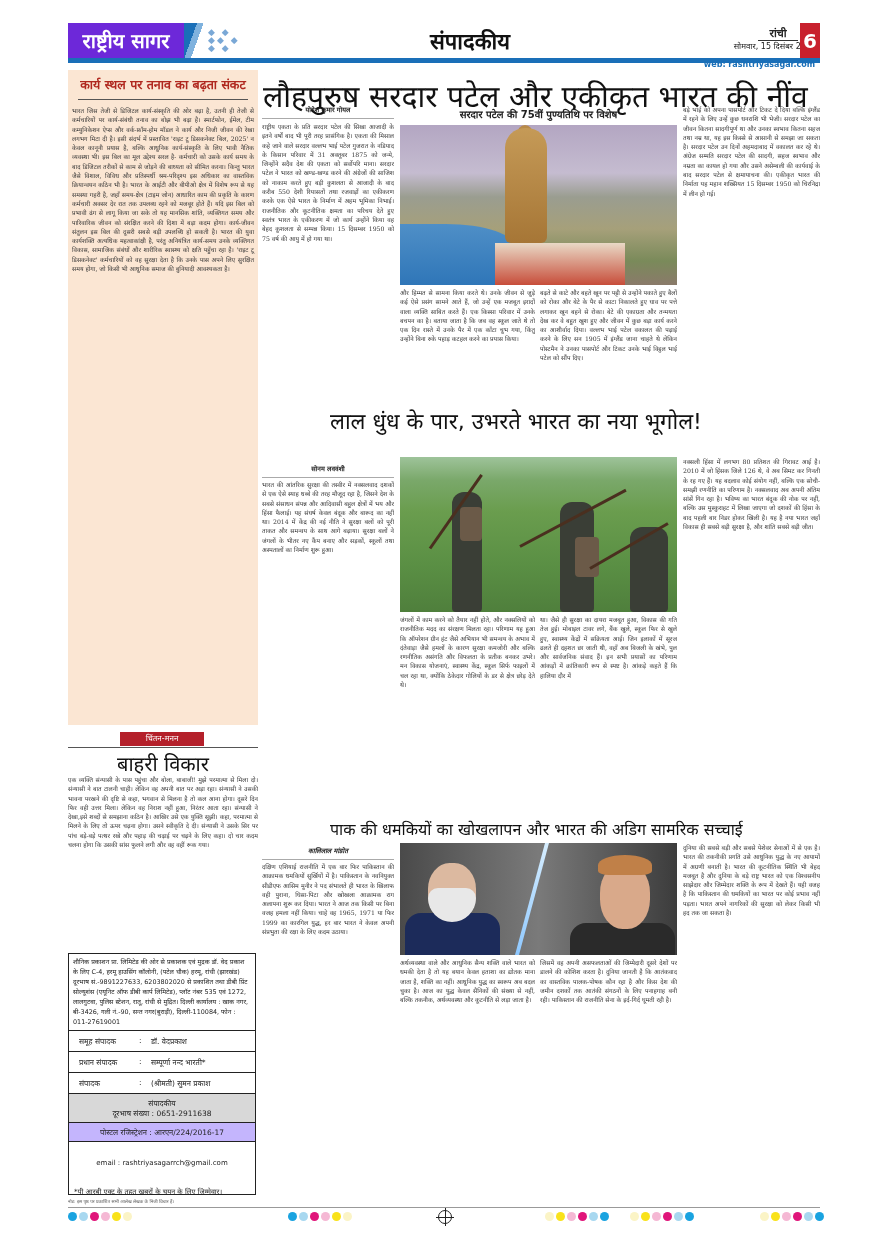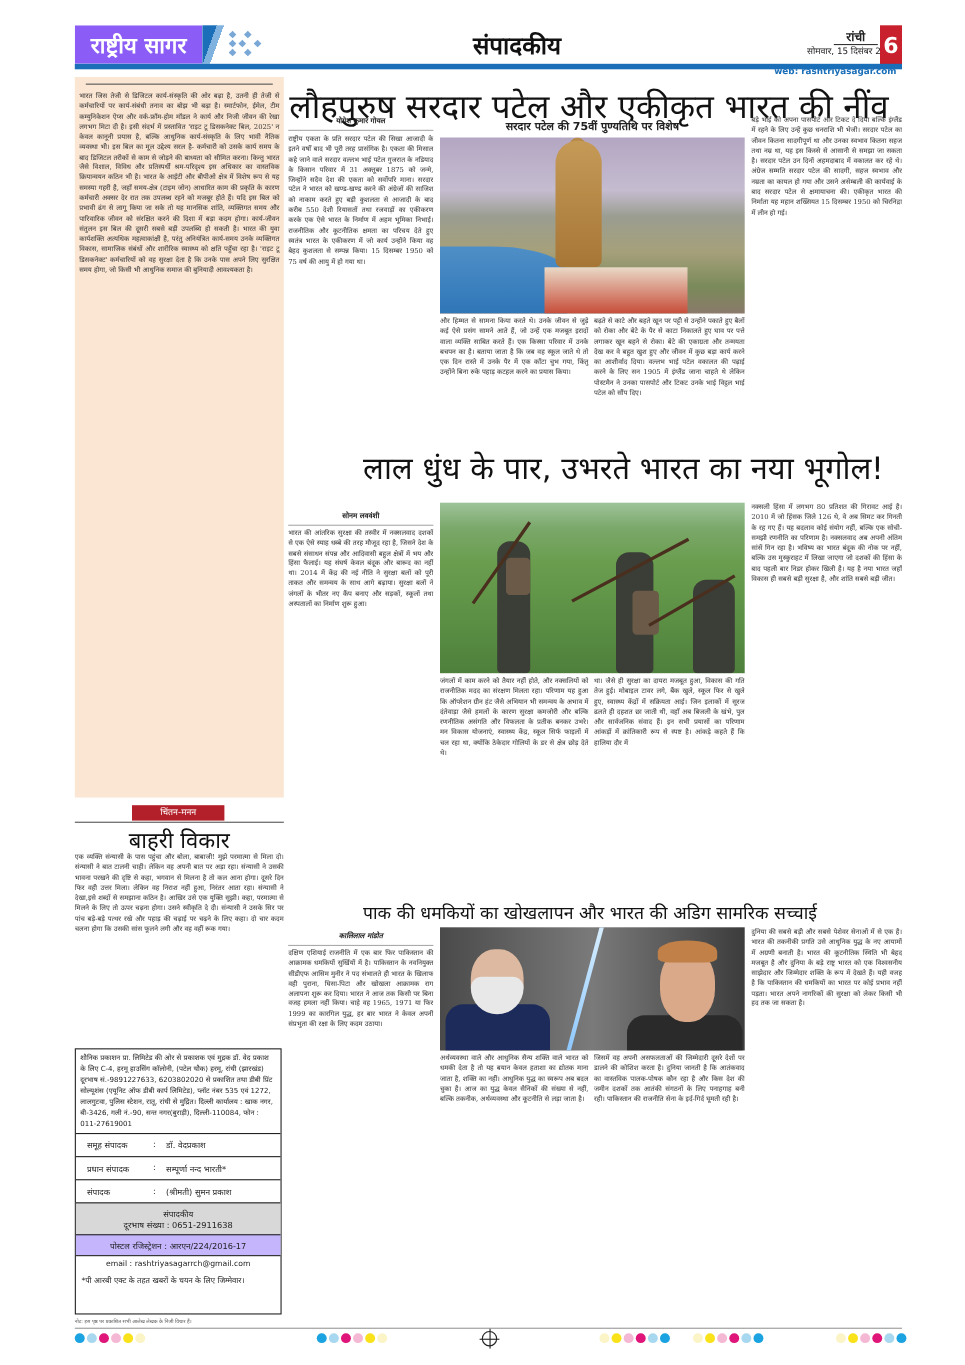--- a/index.html
+++ b/index.html
@@ -1,21 +1,21 @@
 <!DOCTYPE html>
 <html><head>
 <meta charset="utf-8">
 <style>
   * { box-sizing: border-box; margin: 0; padding: 0; }
   body { width: 877px; height: 1241px; background: #fff; font-family: "DejaVu Sans", sans-serif; position: relative; overflow: hidden; color: #222; }
   .abs { position: absolute; }
 
   
   #masthead { left: 68px; top: 23px; width: 752px; height: 36px; background: #fff; }
-  #brand { left: 68px; top: 23px; width: 116px; height: 35px; background: #8b5cf6; color: #fff; font-size: 20px; font-weight: bold; display: flex; align-items: center; justify-content: center; clip-path: polygon(0 0, 100% 0, 100% 100%, 0 100%); }
+  #brand { left: 68px; top: 23px; width: 116px; height: 35px; background: #6d28d9; color: #fff; font-size: 20px; font-weight: bold; display: flex; align-items: center; justify-content: center; clip-path: polygon(0 0, 100% 0, 100% 100%, 0 100%); }
   #brand-wedge { left: 184px; top: 23px; width: 20px; height: 35px; background: linear-gradient(110deg, #1a6fb8 0 40%, #7fb2de 40% 60%, #fff 60%); }
   #header-strip { left: 68px; top: 58px; width: 752px; height: 5px; background: #1a6fb8; }
   #section-title { left: 380px; top: 25px; width: 180px; font-size: 22px; font-weight: bold; text-align: center; color: #111; }
   #diamonds { left: 208px; top: 28px; color: #7aa8d6; font-size: 9px; letter-spacing: 2px; line-height: 8px; }
   #city { left: 758px; top: 25px; width: 40px; font-size: 11px; font-weight: bold; text-align: center; border-bottom: 1px solid #333; }
   #date { left: 726px; top: 40px; width: 90px; font-size: 8px; text-align: right; }
   #web { left: 690px; top: 60px; width: 125px; font-size: 8px; color: #1a6fb8; font-weight: bold; text-align: right; }
   #page-num { left: 800px; top: 23px; width: 20px; height: 36px; background: #c8202d; color: #fff; font-size: 20px; font-weight: bold; display: flex; align-items: center; justify-content: center; }
 
   
@@ -29,28 +29,28 @@
   #chintan-rule { left: 68px; top: 747px; width: 190px; height: 1px; background: #555; }
   #chintan-title { left: 68px; top: 750px; width: 190px; text-align: center; font-size: 20px; color: #111; }
   #chintan-body { left: 68px; top: 775px; width: 190px; height: 170px; overflow: hidden; }
 
   #imprint { left: 68px; top: 953px; width: 188px; height: 242px; border: 1.5px solid #222; }
   #imprint-text { padding: 3px 4px; font-size: 6.4px; line-height: 10px; color: #222; }
   .staff-row { display: flex; font-size: 7.5px; padding: 5px 10px; border-top: 1px solid #222; }
   .staff-row .r { width: 60px; }
   .staff-row .c { width: 12px; }
   .gray-box { background: #d8d8d8; text-align: center; font-size: 7.5px; padding: 4px 0; border-top: 1px solid #222; }
-  .email { font-size: 7px; text-align: center; padding: 3px 0; }
+  .email { font-size: 7px; text-align: center; padding: 17px 0; }
   .juris { font-size: 7px; padding: 2px 5px; line-height: 12px; }
   #disclaimer { left: 68px; top: 1198px; width: 200px; font-size: 4.5px; color: #555; }
 
   
   .headline { position: absolute; color: #111; font-weight: normal; white-space: nowrap; }
   #hl1 { left: 263px; top: 75px; font-size: 30px; }
-  #hl2 { left: 330px; top: 405px; font-size: 28px; font-weight: normal; }
+  #hl2 { left: 330px; top: 405px; font-size: 22px; font-weight: normal; }
   #hl3 { left: 330px; top: 818px; font-size: 16px; }
 
   .author { position: absolute; font-size: 6.5px; font-weight: bold; text-align: center; border-bottom: 1px solid #aaa; padding-bottom: 4px; }
   .col { position: absolute; overflow: hidden; }
   .photo { position: absolute; overflow: hidden; }
   .photo-caption { position: absolute; font-size: 10px; font-weight: bold; text-align: center; color: #222; }
 
   
   #patel-photo { left: 400px; top: 125px; width: 277px; height: 160px; background: linear-gradient(180deg, #b3a6c2 0%, #c5bcd0 30%, #9a9d90 45%, #a6a07a 65%, #7a8a5a 85%, #8a7a6a 100%); }
   #patel-water { position: absolute; left: 0; top: 62%; width: 42%; height: 38%; background: linear-gradient(180deg, #4f8fc7, #2f76b8); border-top-right-radius: 60% 40%; }
@@ -87,20 +87,21 @@
 <div class="abs" id="brand-wedge"></div>
 <div class="abs" id="diamonds">◆ ◆<br>◆◆ ◆<br>◆ ◆</div>
 <div class="abs" id="section-title">संपादकीय</div>
 <div class="abs" id="city">रांची</div>
 <div class="abs" id="date">सोमवार, 15 दिसंबर 2025</div>
 <div class="abs" id="page-num">6</div>
 <div class="abs" id="header-strip"></div>
 <div class="abs" id="web">web: rashtriyasagar.com</div>
 
 <div class="abs" id="left-col">
+  <div class="lc-title">कार्य स्थल पर तनाव का बढ़ता संकट</div>
   <div class="rule"></div>
   <div id="left-body" class="body-text">भारत जिस तेजी से डिजिटल कार्य-संस्कृति की ओर बढ़ा है, उतनी ही तेजी से कर्मचारियों पर कार्य-संबंधी तनाव का बोझ भी बढ़ा है। स्मार्टफोन, ईमेल, टीम कम्युनिकेशन ऐप्स और वर्क-फ्रॉम-होम मॉडल ने कार्य और निजी जीवन की रेखा लगभग मिटा दी है। इसी संदर्भ में प्रस्तावित 'राइट टू डिसकनेक्ट बिल, 2025' न केवल कानूनी प्रयास है, बल्कि आधुनिक कार्य-संस्कृति के लिए भावी नैतिक व्यवस्था भी। इस बिल का मूल उद्देश्य सरल है- कर्मचारी को उसके कार्य समय के बाद डिजिटल तरीकों से काम से जोड़ने की बाध्यता को सीमित करना। किन्तु भारत जैसे विशाल, विविध और प्रतिस्पर्धी श्रम-परिदृश्य इस अधिकार का वास्तविक क्रियान्वयन कठिन भी है। भारत के आईटी और बीपीओ क्षेत्र में विशेष रूप से यह समस्या गहरी है, जहाँ समय-क्षेत्र (टाइम जोन) आधारित काम की प्रकृति के कारण कर्मचारी अक्सर देर रात तक उपलब्ध रहने को मजबूर होते हैं। यदि इस बिल को प्रभावी ढंग से लागू किया जा सके तो यह मानसिक शांति, व्यक्तिगत समय और पारिवारिक जीवन को संरक्षित करने की दिशा में बड़ा कदम होगा। कार्य-जीवन संतुलन इस बिल की दूसरी सबसे बड़ी उपलब्धि हो सकती है। भारत की युवा कार्यशक्ति अत्यधिक महत्वाकांक्षी है, परंतु अनियंत्रित कार्य-समय उनके व्यक्तिगत विकास, सामाजिक संबंधों और शारीरिक स्वास्थ्य को क्षति पहुँचा रहा है। 'राइट टू डिसकनेक्ट' कर्मचारियों को वह सुरक्षा देता है कि उनके पास अपने लिए सुरक्षित समय होगा, जो किसी भी आधुनिक समाज की बुनियादी आवश्यकता है।</div>
 </div>
 
 <div class="abs" id="chintan-label">चिंतन-मनन</div>
 <div class="abs" id="chintan-rule"></div>
 <div class="abs" id="chintan-title">बाहरी विकार</div>
 <div class="abs body-text" id="chintan-body">एक व्यक्ति संन्यासी के पास पहुंचा और बोला, बाबाजी! मुझे परमात्मा से मिला दो। संन्यासी ने बात टालनी चाही। लेकिन वह अपनी बात पर अड़ा रहा। संन्यासी ने उसकी भावना परखने की दृष्टि से कहा, भगवान से मिलना है तो कल आना होगा। दूसरे दिन फिर वही उत्तर मिला। लेकिन वह निराश नहीं हुआ, निरंतर आता रहा। संन्यासी ने देखा,इसे शब्दों से समझाना कठिन है। आखिर उसे एक युक्ति सूझी। कहा, परमात्मा से मिलने के लिए तो ऊपर चढ़ना होगा। उसने स्वीकृति दे दी। संन्यासी ने उसके सिर पर पांच बड़े-बड़े पत्थर रखे और पहाड़ की चढ़ाई पर चढ़ने के लिए कहा। दो चार कदम चलना होगा कि उसकी सांस फूलने लगी और वह वहीं रूक गया।</div>
 
 <div class="abs" id="imprint">

